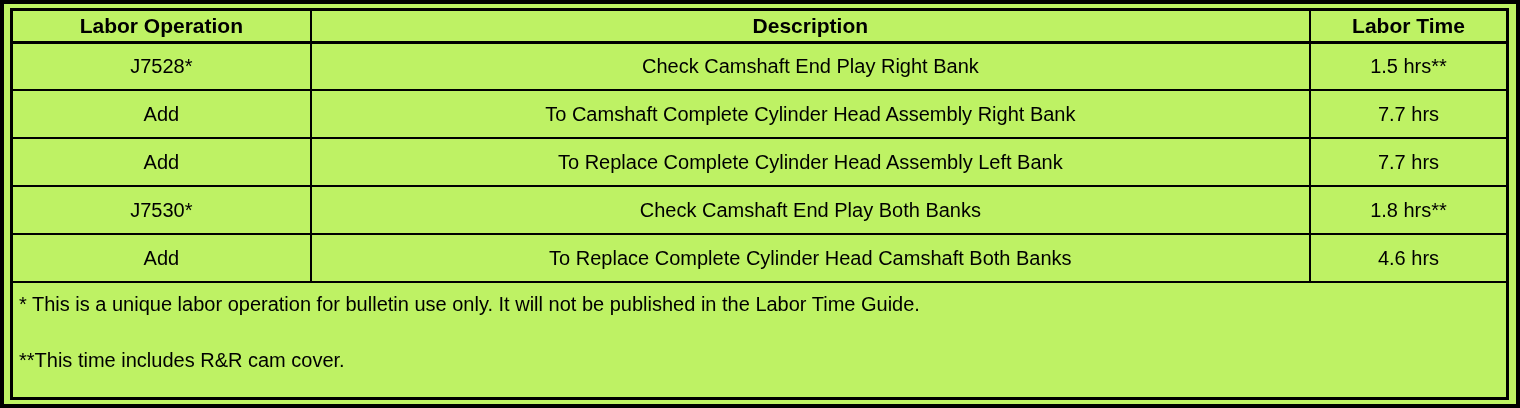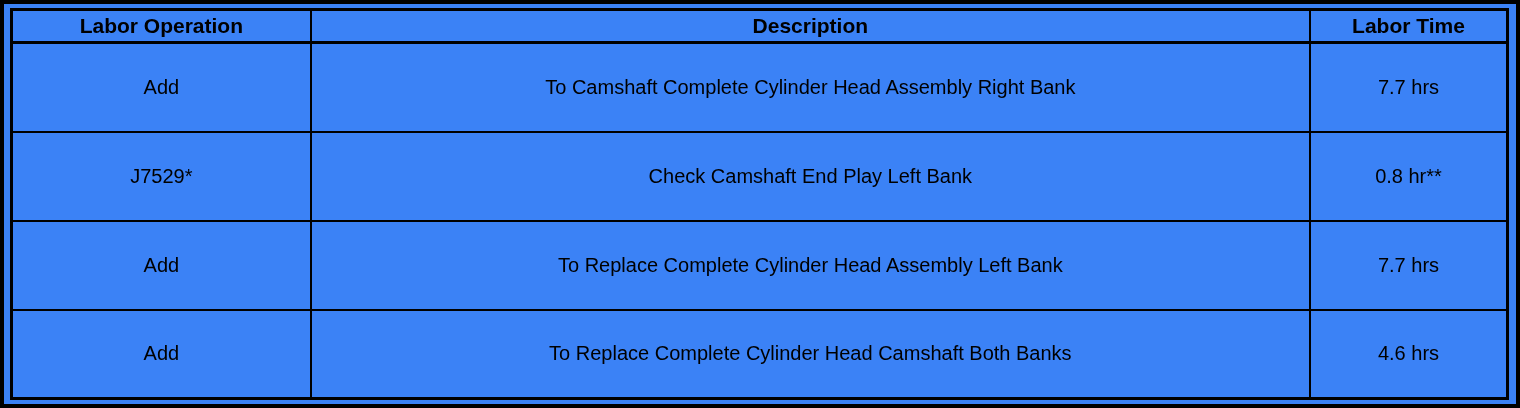--- a/index.html
+++ b/index.html
@@ -4,21 +4,21 @@
 <style>
   * { margin: 0; padding: 0; box-sizing: border-box; }
   html, body {
     background: #ffffff;
     font-family: "Liberation Sans", sans-serif;
     color: #000000;
   }
   .page {
     width: 1520px;
     height: 408px;
-    background: #3b82f6;
+    background: #bef264;
     border: 4px solid #000000;
     padding: 4px 7px 4px 6px;
   }
   table.labor-table {
     width: 100%;
     height: 100%;
     border-collapse: collapse;
     table-layout: fixed;
     border: 3px solid #000000;
   }
@@ -62,34 +62,45 @@
     </colgroup>
     <thead>
       <tr>
         <th>Labor Operation</th>
         <th>Description</th>
         <th>Labor Time</th>
       </tr>
     </thead>
     <tbody>
       <tr>
+        <td>J7528*</td>
+        <td>Check Camshaft End Play Right Bank</td>
+        <td>1.5 hrs**</td>
+      </tr>
+      <tr>
         <td>Add</td>
         <td>To Camshaft Complete Cylinder Head Assembly Right Bank</td>
         <td>7.7 hrs</td>
-      </tr>
-      <tr>
-        <td>J7529*</td>
-        <td>Check Camshaft End Play Left Bank</td>
-        <td>0.8 hr**</td>
       </tr>
       <tr>
         <td>Add</td>
         <td>To Replace Complete Cylinder Head Assembly Left Bank</td>
         <td>7.7 hrs</td>
       </tr>
       <tr>
+        <td>J7530*</td>
+        <td>Check Camshaft End Play Both Banks</td>
+        <td>1.8 hrs**</td>
+      </tr>
+      <tr>
         <td>Add</td>
         <td>To Replace Complete Cylinder Head Camshaft Both Banks</td>
         <td>4.6 hrs</td>
+      </tr>
+      <tr>
+        <td class="footnote-cell" colspan="3">
+          <p class="footnote-line">* This is a unique labor operation for bulletin use only. It will not be published in the Labor Time Guide.</p>
+          <p class="footnote-line">**This time includes R&amp;R cam cover.</p>
+        </td>
       </tr>
     </tbody>
   </table>
 </div>
 
 </body></html>

